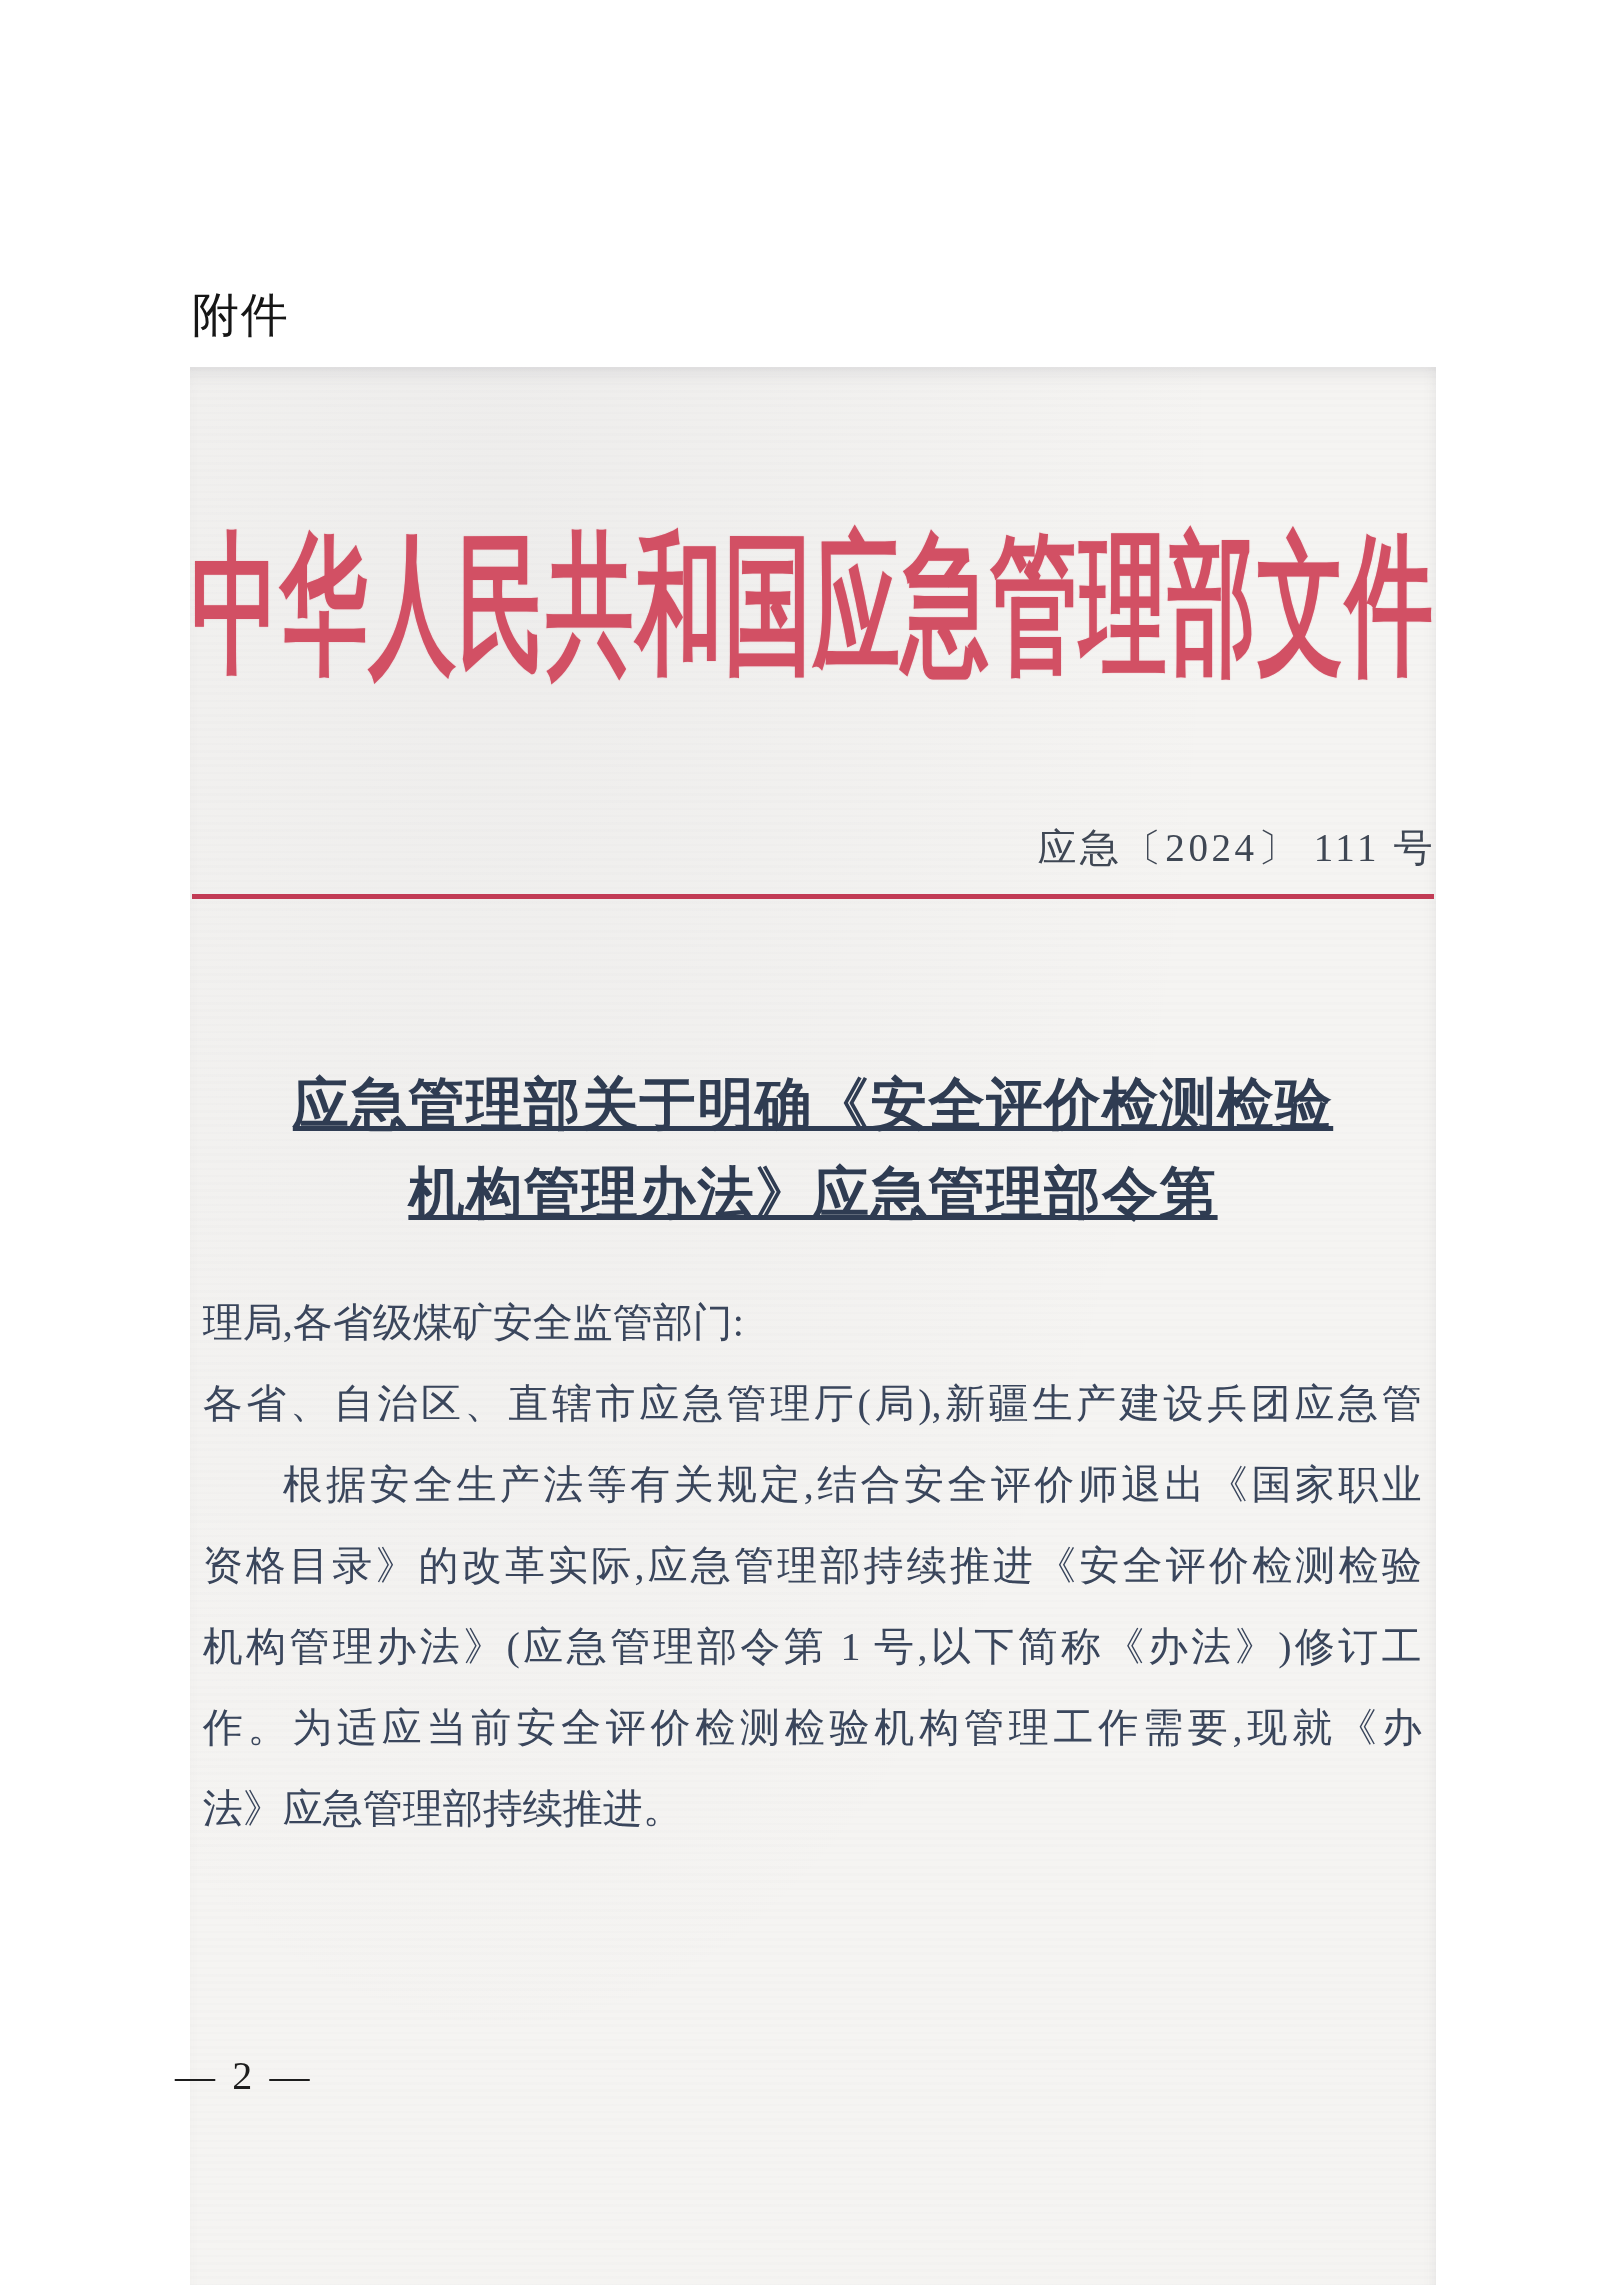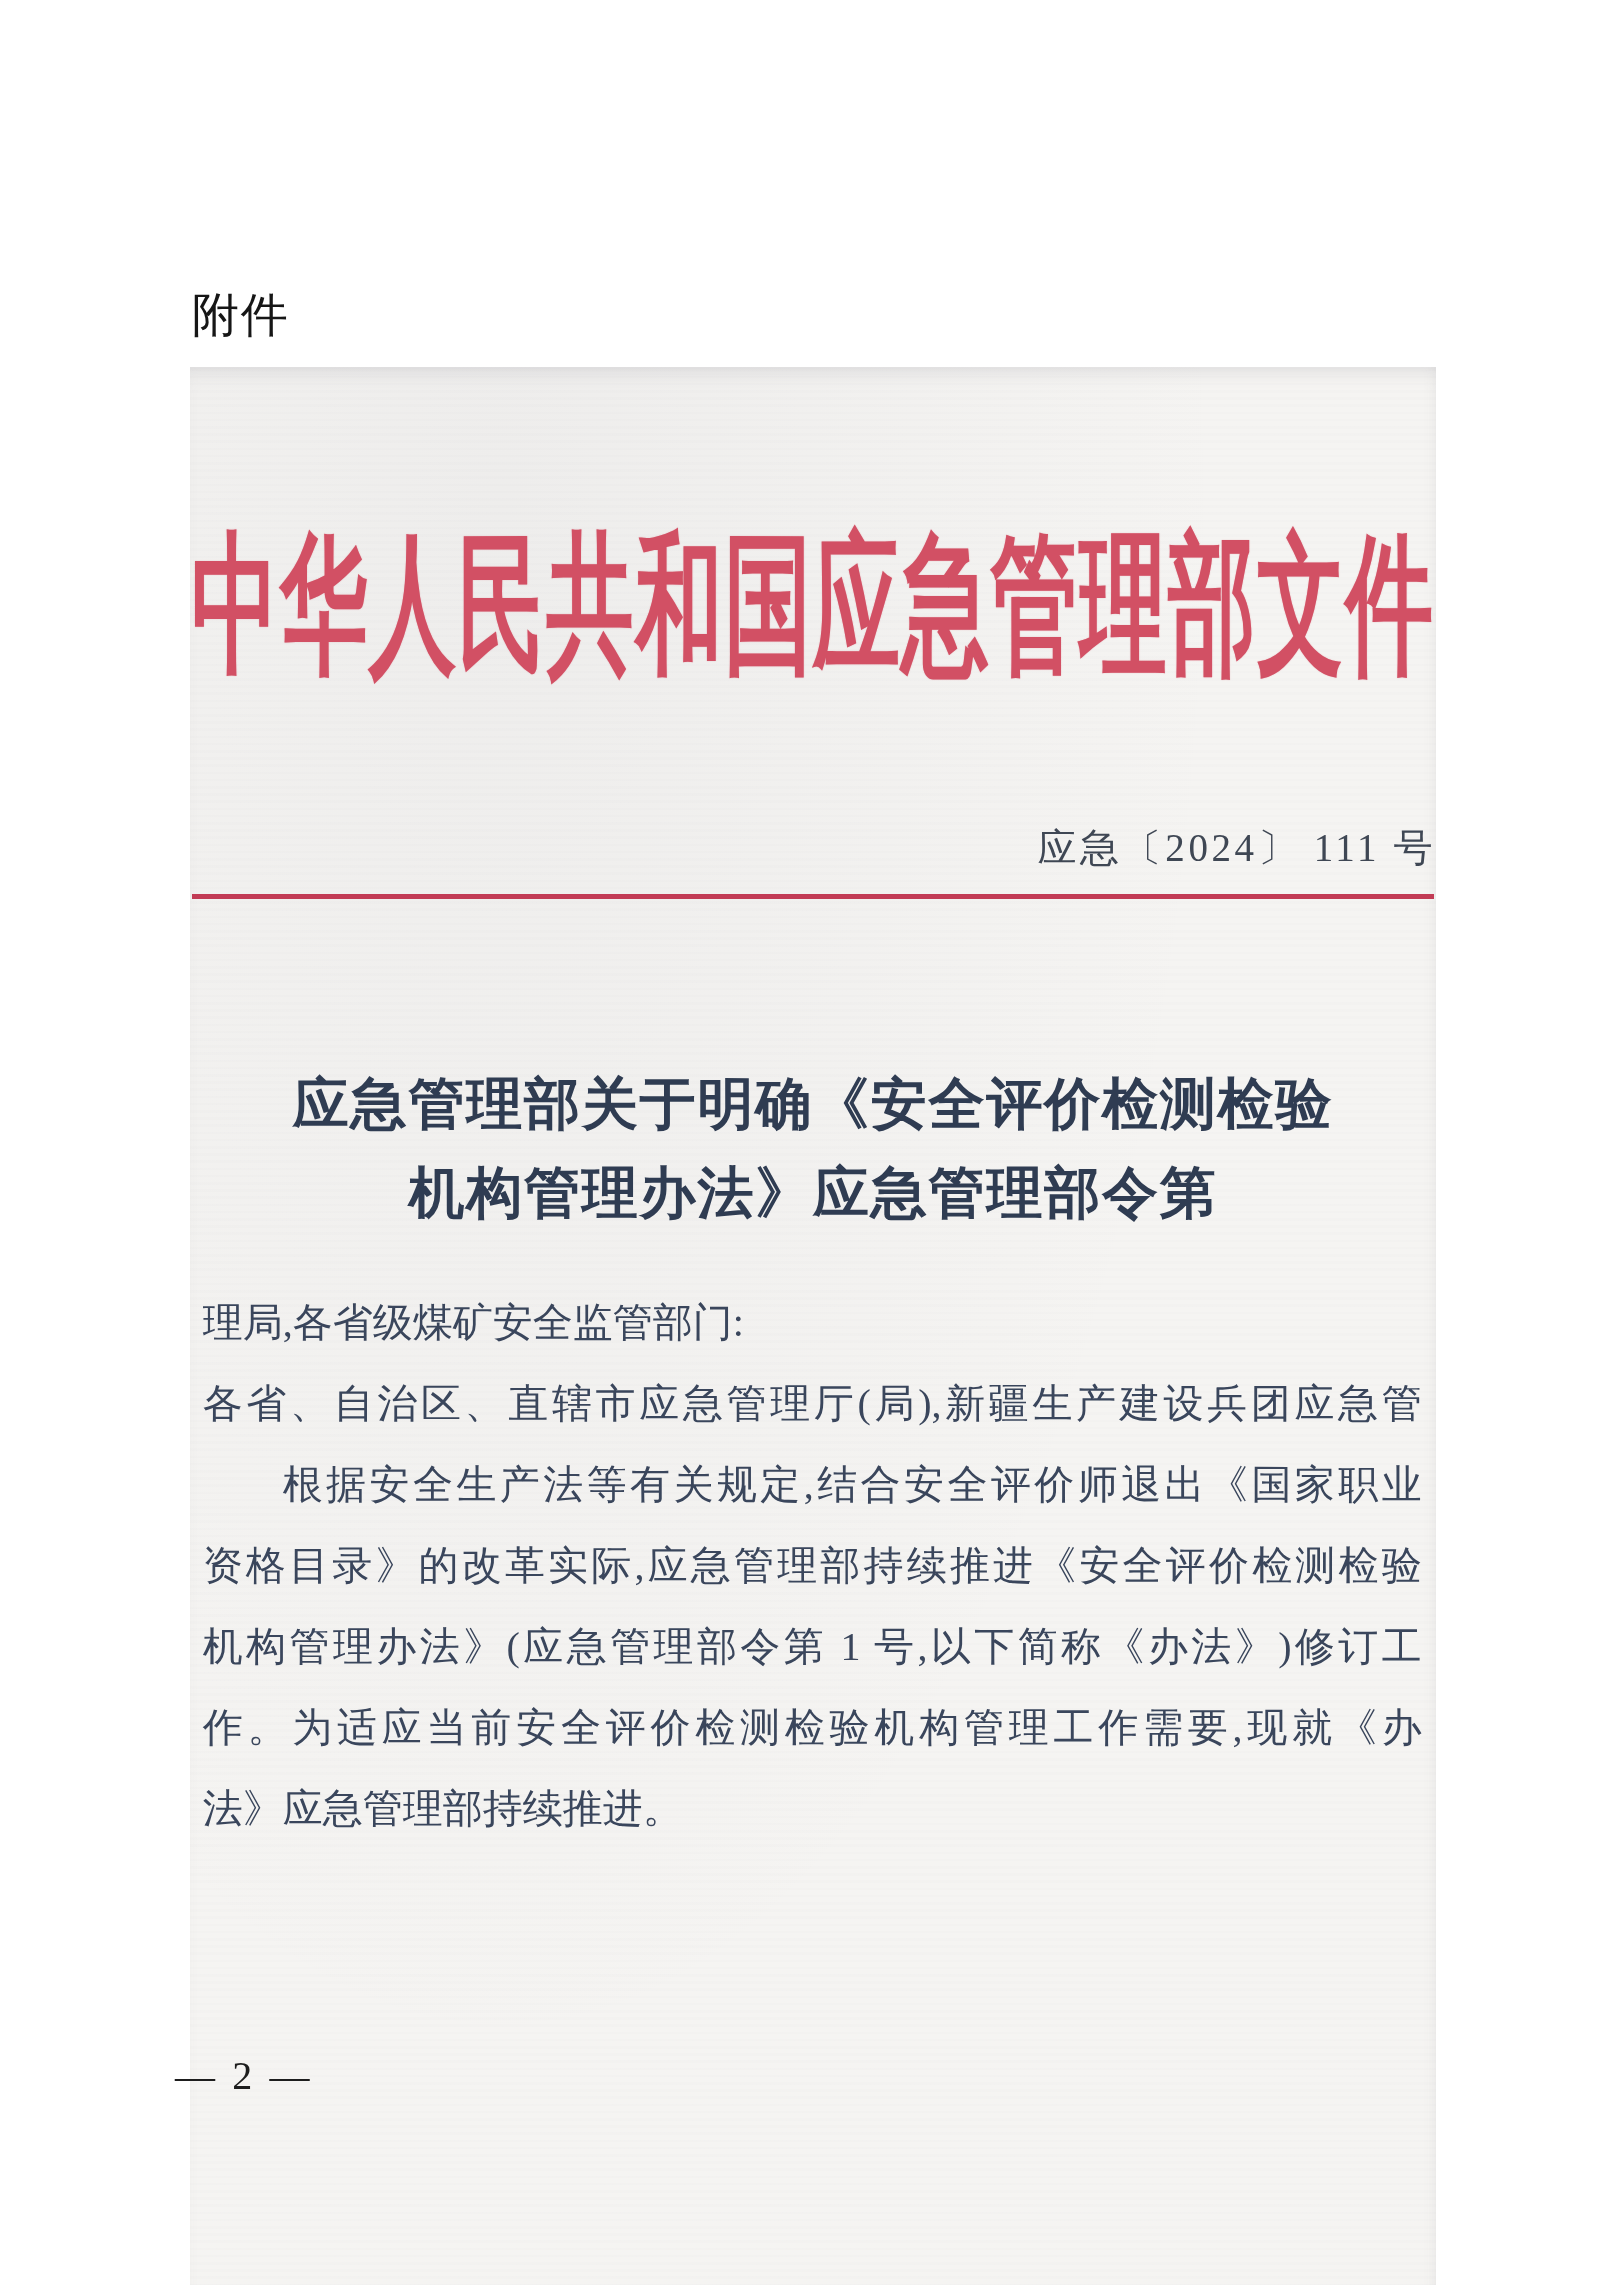--- a/index.html
+++ b/index.html
@@ -51,20 +51,21 @@
   .divider{
     position:absolute;top:527px;left:1.8px;width:1242px;height:5.4px;
     background:var(--divider-red);
   }
   .notice-title{
     position:absolute;top:693px;left:0;width:100%;
     text-align:center;
     font-size:56px;font-weight:700;color:var(--title-ink);
     line-height:89px;letter-spacing:1.8px;
     white-space:nowrap;
+    text-decoration:underline;
   }
   .body{
     position:absolute;top:915px;left:12.7px;width:1219px;
     font-size:40px;line-height:81px;color:var(--body-ink);
   }
   .ln{height:81px;white-space:nowrap;}
   .ln.stretch{
     text-align:justify;
     text-align-last:justify;
     white-space:normal;

